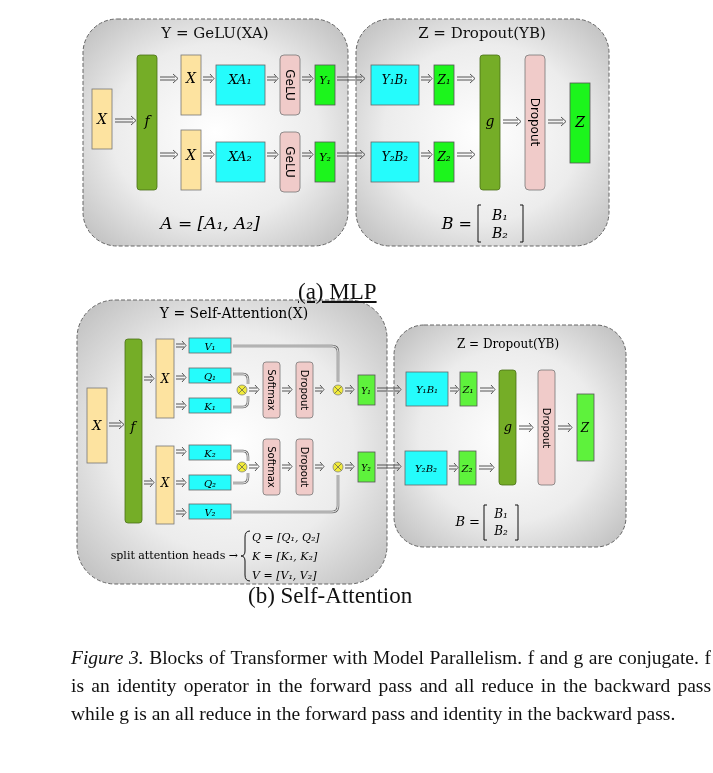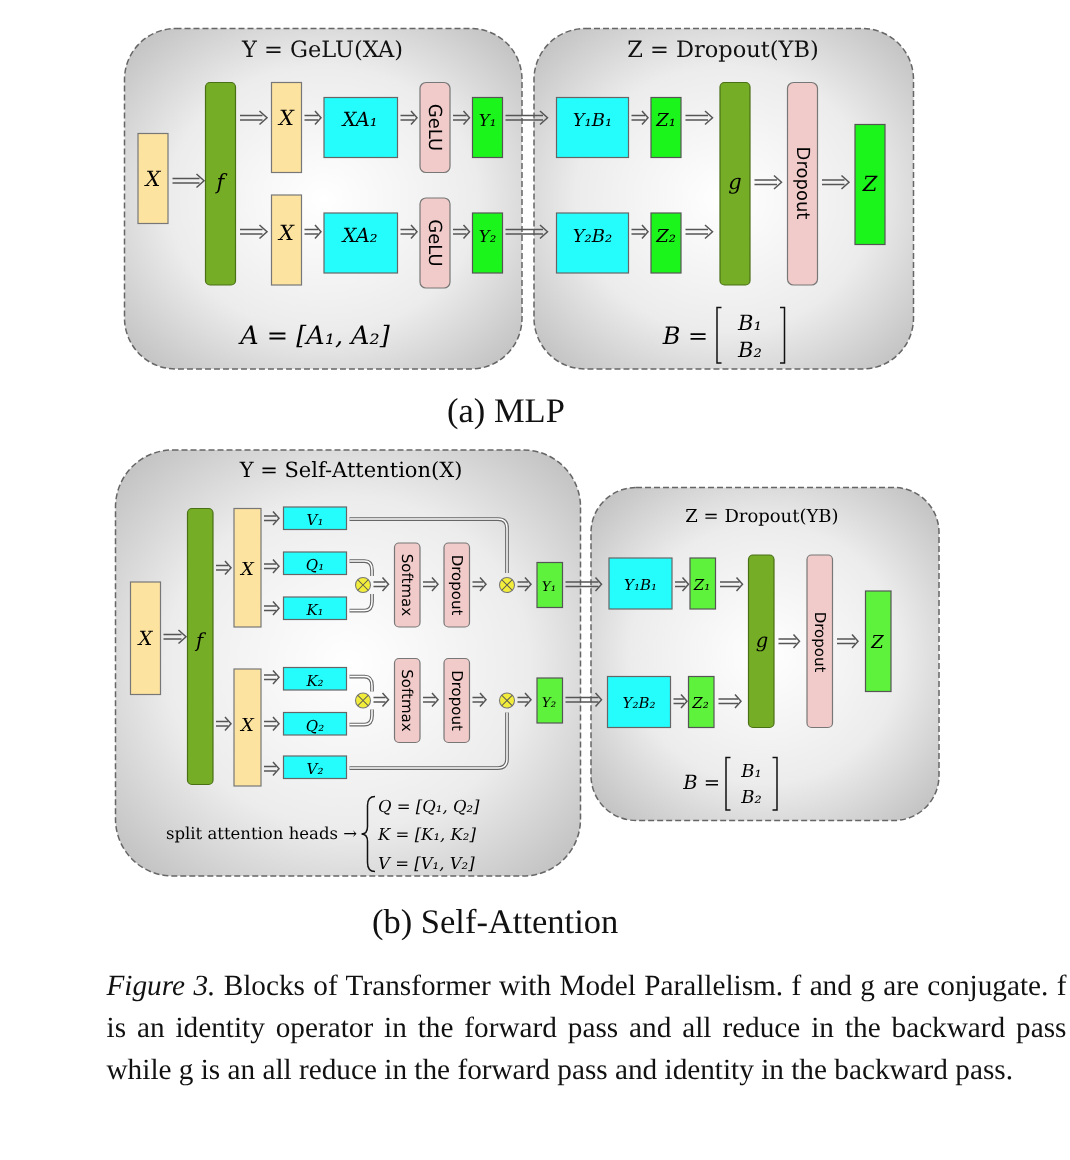--- a/index.html
+++ b/index.html
@@ -351,16 +351,16 @@
 
     <text class="math" x="480" y="526" font-size="13" text-anchor="end">B =</text>
     <g>
         <path d="M487,505 H484 V540 H487 M515,505 H518 V540 H515" fill="none" stroke="#111" stroke-width="1"></path>
       </g>
     <text class="math" x="501" y="518" font-size="12" text-anchor="middle">B₁</text>
     <text class="math" x="501" y="535" font-size="12" text-anchor="middle">B₂</text>
   </g>
 </svg>
 
-<div class="subcap" style="left:298px; top:261px;">(a) MLP</div>
-<div class="subcap" style="left:248px; top:602px;">(b) Self-Attention</div>
+<div class="subcap" style="left:298px; top:279px;text-decoration:underline;">(a) MLP</div>
+<div class="subcap" style="left:248px; top:583px;">(b) Self-Attention</div>
 
 <div id="caption"><span class="it">Figure 3.</span><span> Blocks of Transformer with Model Parallelism. f and g are conjugate. f is an identity operator in the forward pass and all reduce in the backward pass while g is an all reduce in the forward pass and identity in the backward pass.</span></div>
 
 </body></html>

